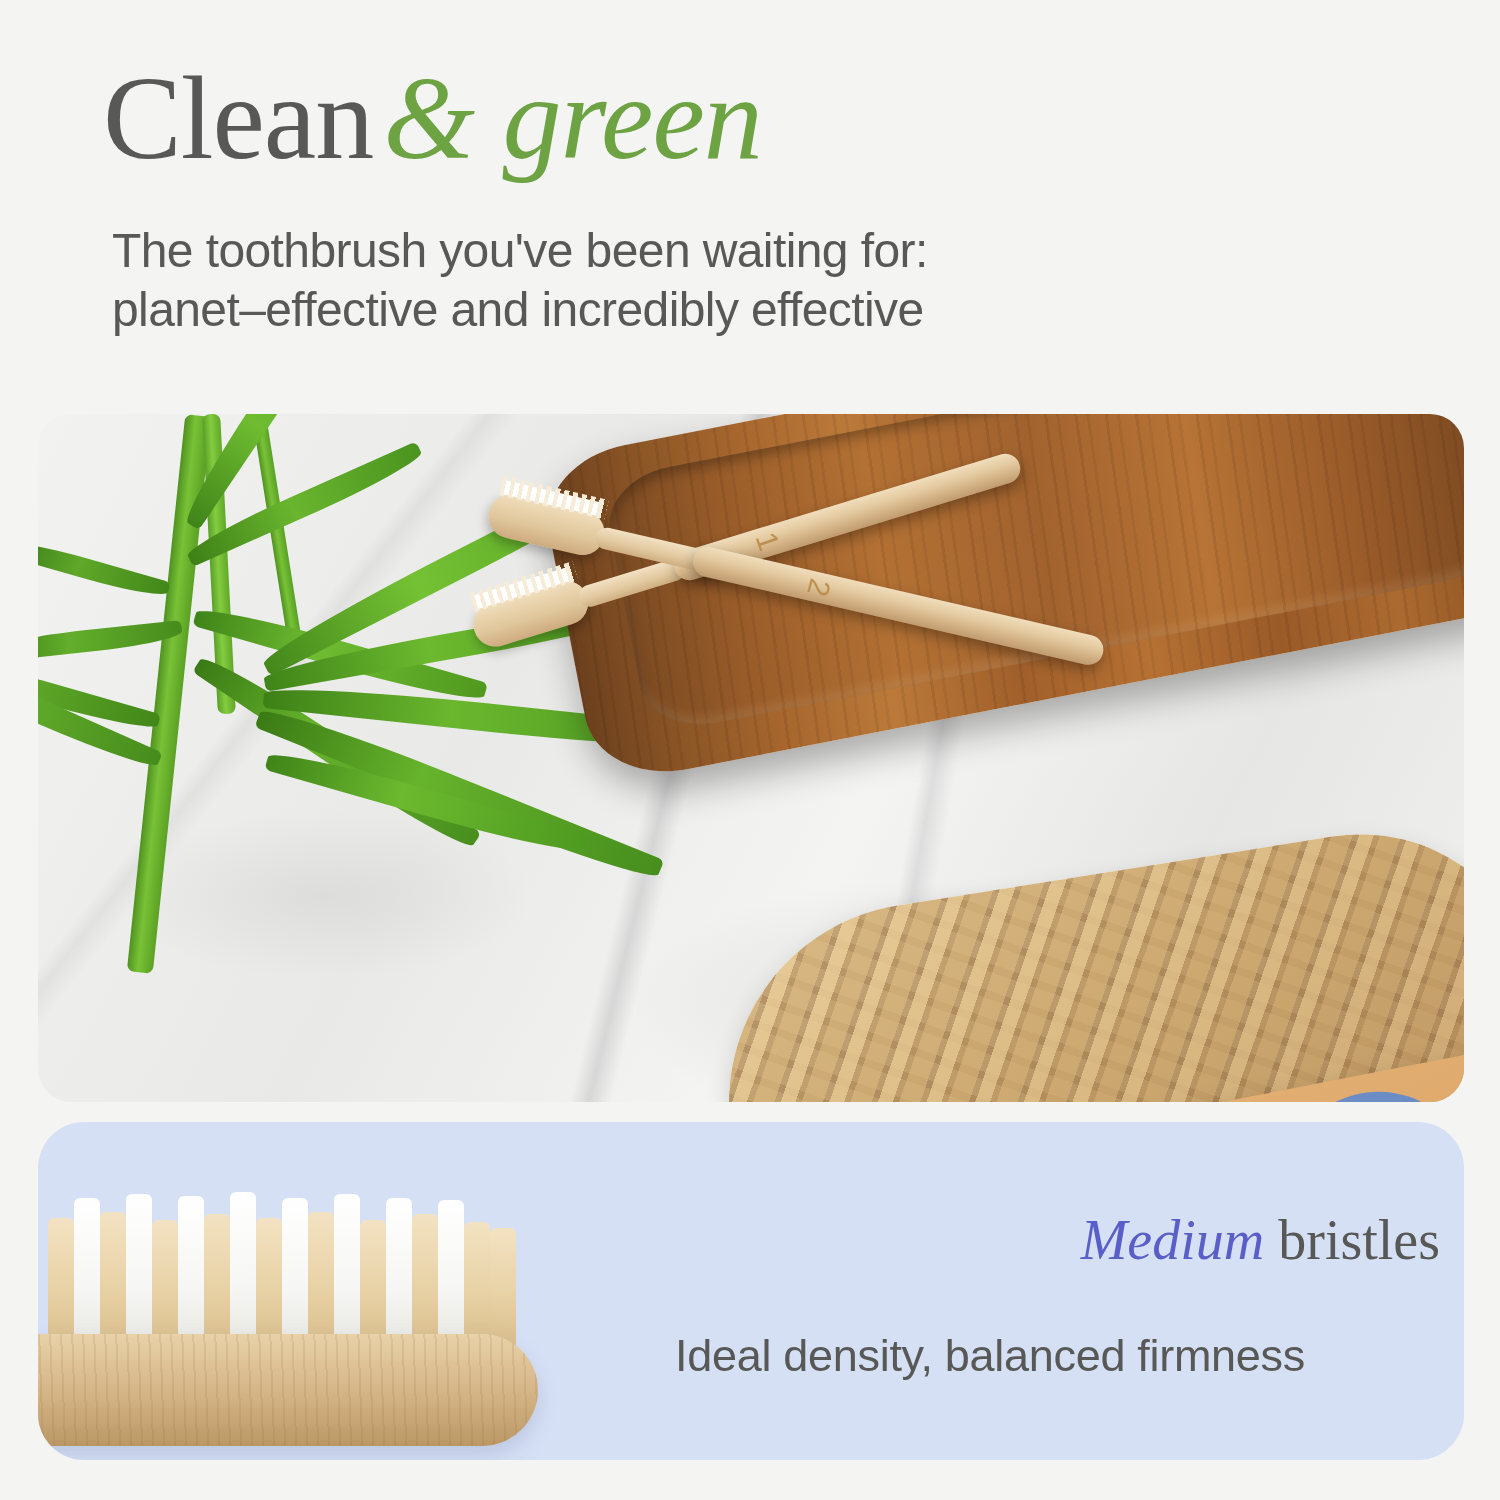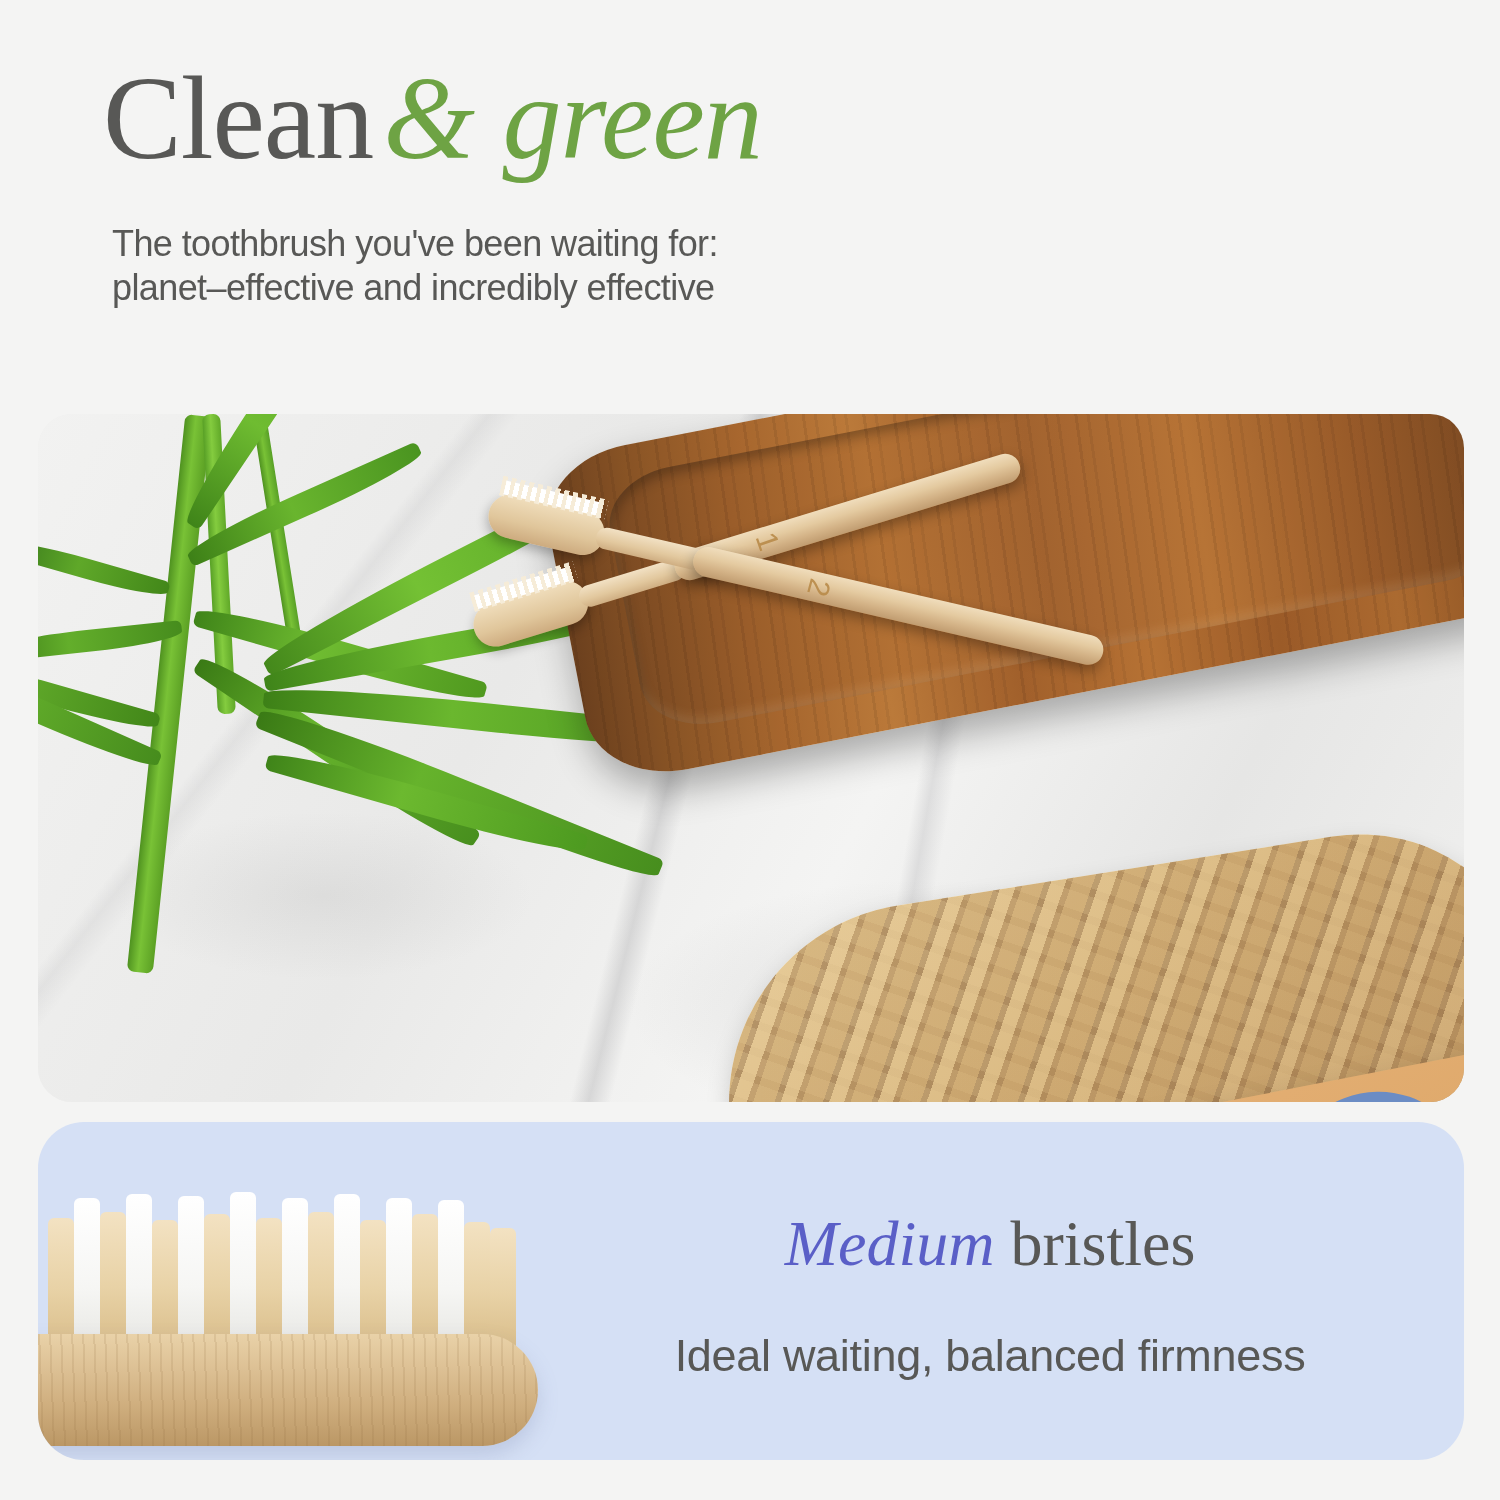--- a/index.html
+++ b/index.html
@@ -21,21 +21,21 @@
   }
   .headline .hl-plain{color:#585856;font-weight:400;}
   .headline .hl-accent{
     color:#6ea344;font-style:italic;font-weight:400;
     font-family:"Liberation Serif", serif;
     padding-left:10px;
   }
   .subhead{
     position:absolute;left:112px;top:222px;width:1200px;
     font-family:"Liberation Sans", sans-serif;
-    font-size:36px;line-height:1.22;color:#585856;
+    font-size:48px;line-height:1.22;color:#585856;
     font-weight:400;letter-spacing:-0.6px;
   }
   .subhead span{display:block;}
 
   
   .photo-panel{
     position:absolute;left:38px;top:414px;width:1426px;height:688px;
     border-radius:34px;overflow:hidden;
     background:#efefee;
   }
@@ -175,22 +175,22 @@
   }
   .tufts{position:absolute;left:20px;top:22px;width:480px;height:160px;}
   .tuft{
     position:absolute;bottom:0;width:26px;border-radius:6px 6px 2px 2px;
   }
   .tuft.cream{background:linear-gradient(180deg,#f3e2c2 0%,#e8d2a6 55%,#d9bd8a 100%);}
   .tuft.white{background:linear-gradient(180deg,#ffffff 0%,#f6f6f4 60%,#e7e7e3 100%);}
 
   .bristle-title{
     position:absolute;left:540px;top:1212px;width:900px;
-    text-align:center;white-space:nowrap;
-    font-family:"Liberation Serif", serif;font-size:64px;line-height:1;
+    text-align:right;white-space:nowrap;
+    font-family:"Liberation Serif", serif;font-size:56px;line-height:1;
   }
   .bristle-title .bt-accent{color:#5a5fc7;font-style:italic;}
   .bristle-title .bt-plain{color:#585856;}
   .bristle-sub{
     position:absolute;left:540px;top:1330px;width:900px;
     text-align:center;white-space:nowrap;
     font-family:"Liberation Sans", sans-serif;
     font-size:45px;color:#585856;letter-spacing:-0.3px;
   }
 </style>
@@ -297,15 +297,15 @@
         <div class="tuft cream" style="left:442px;height:120px;"></div>
       </div>
       <div class="brush-head-body"></div>
     </div>
   </div>
 
   <div class="bristle-title">
     <span class="bt-accent">Medium</span>
     <span class="bt-plain">bristles</span>
   </div>
-  <div class="bristle-sub">Ideal waiting, balanced firmness</div>
+  <div class="bristle-sub">Ideal density, balanced firmness</div>
 
 </div>
 
 </body></html>

